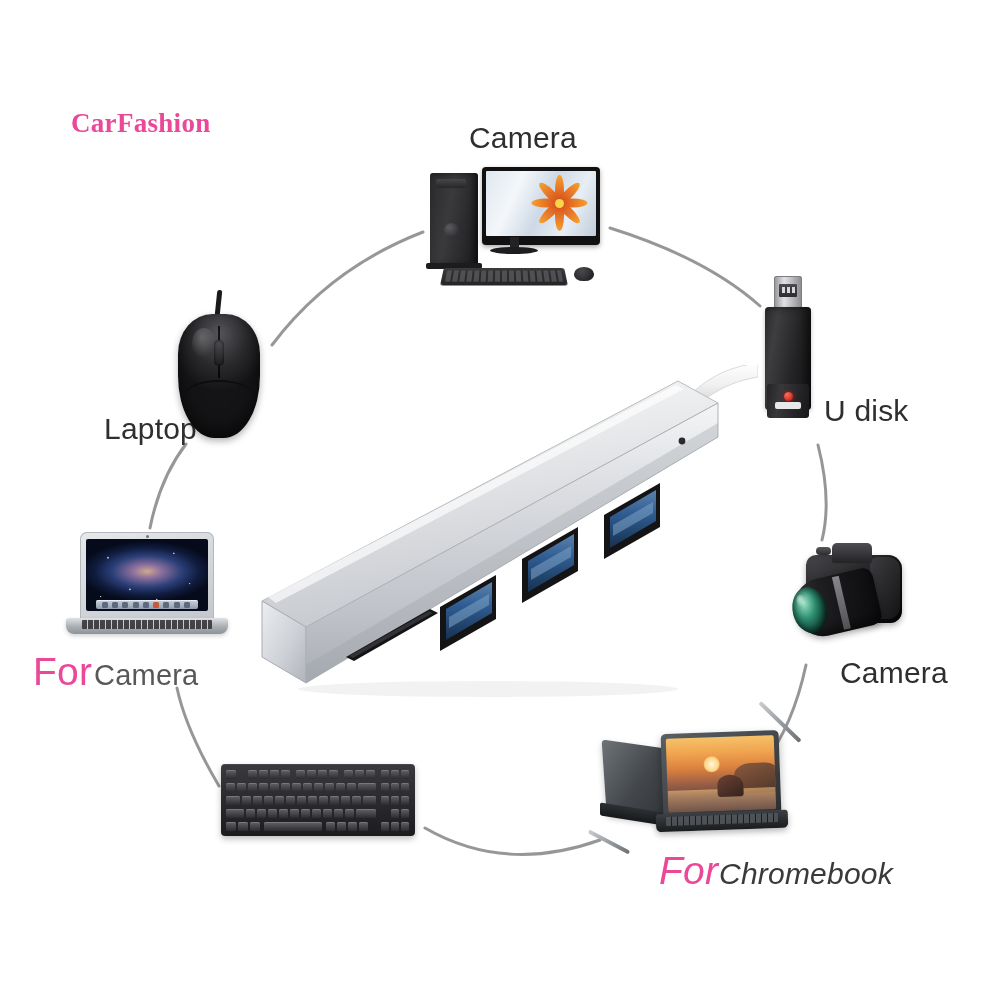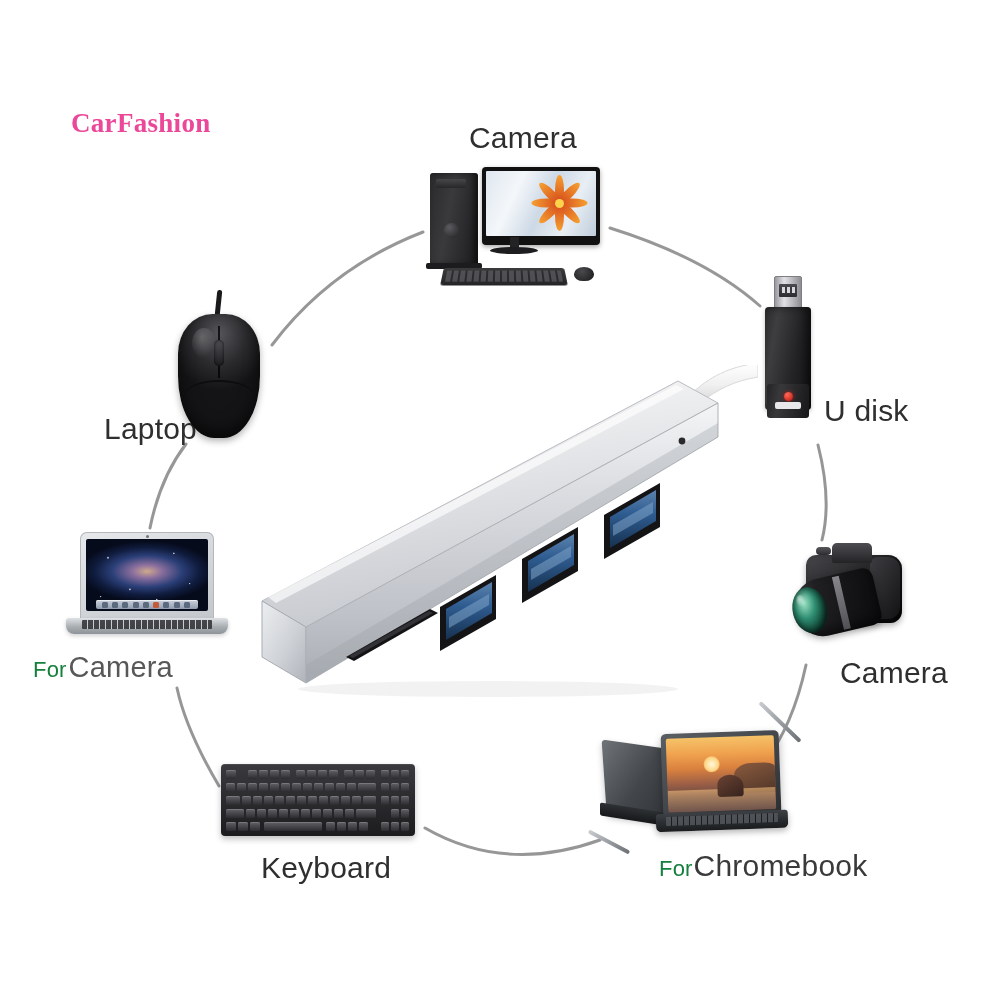--- a/index.html
+++ b/index.html
@@ -30,22 +30,22 @@
     color:#2f2f2f;
     white-space:nowrap;
     letter-spacing:.2px;
   }
   .lbl-laptop{left:469px;top:121px;font-size:30px;}
   .lbl-udisk{left:824px;top:394px;font-size:30px;}
   .lbl-mouse{left:104px;top:412px;font-size:30px;}
   .lbl-camera{left:840px;top:656px;font-size:30px;}
   .lbl-keyboard{left:261px;top:851px;font-size:30px;}
   .lbl-macbook{left:33px;top:650px;font-size:30px;}
-  .lbl-chrome{left:659px;top:849px;font-size:30px;}
-  .lbl-macbook .pfx,.lbl-chrome .pfx{color:#15803d;font-size:22px;}
+  .lbl-chrome{left:659px;top:849px;font-size:30px;font-style:italic;}
+  .lbl-macbook .pfx,.lbl-chrome .pfx{color:#ec4899;font-size:39px;}
   .lbl-macbook .nm{color:#585858;font-size:29px;margin-left:2px;}
   .lbl-chrome .nm{color:#3a3a3a;font-size:30px;margin-left:1px;}
 
   
   .arcs{position:absolute;left:0;top:0;width:1001px;height:1001px;pointer-events:none;}
 
   
   .dev{position:absolute;}
 
   
@@ -363,21 +363,20 @@
       <path d="M 219 786 Q 186 730 177 688"></path>
 
       <path d="M 150 528 Q 160 478 186 444"></path>
     </g>
   </svg>
 
   <div class="label lbl-laptop">Camera</div>
   <div class="label lbl-udisk">U disk</div>
   <div class="label lbl-mouse">Laptop</div>
   <div class="label lbl-camera">Camera</div>
-  <div class="label lbl-keyboard">Keyboard</div>
 
   <div class="label lbl-macbook">
     <span class="pfx">For</span><span class="nm">Camera</span>
   </div>
 
   <div class="label lbl-chrome">
     <span class="pfx">For</span><span class="nm">Chromebook</span>
   </div>
 
   <div class="dev pc">

